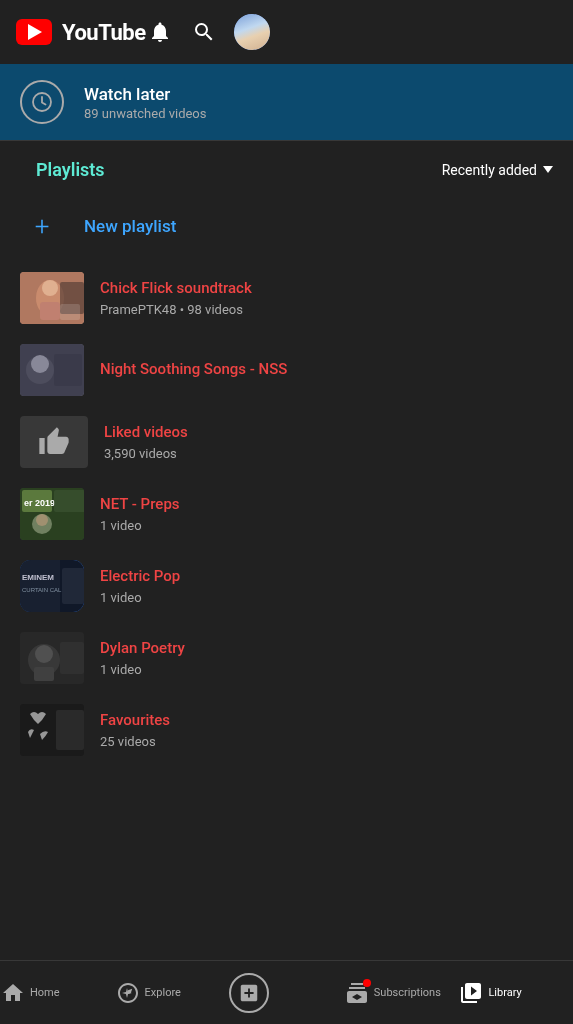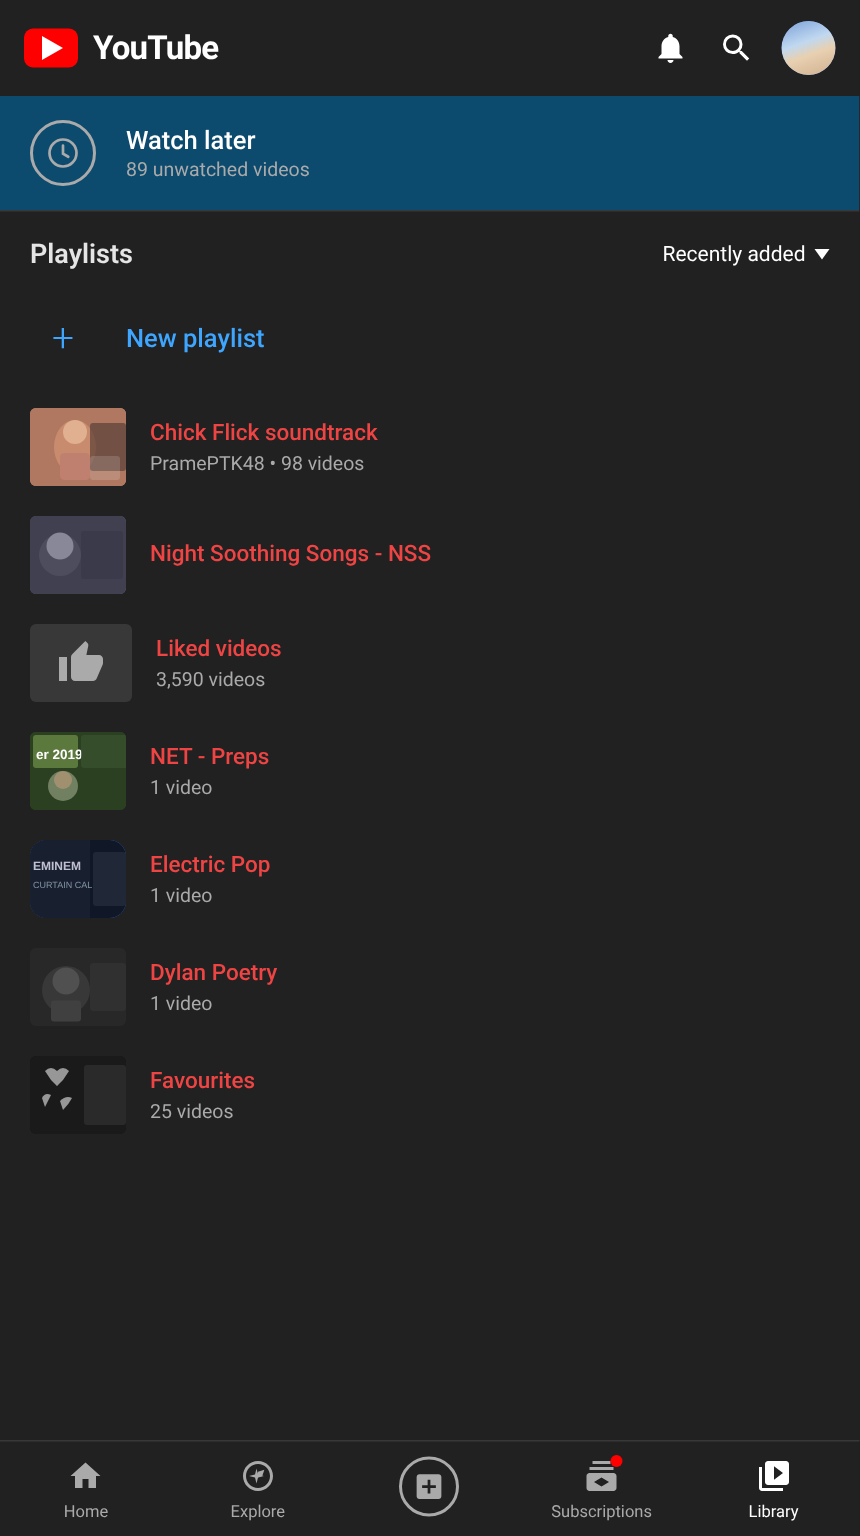--- a/index.html
+++ b/index.html
@@ -11,21 +11,20 @@
       width: 573px;
       min-height: 1024px;
       overflow-x: hidden;
       position: relative;
     }
 
     
     .header {
       display: flex;
       align-items: center;
-      justify-content: space-between;
       padding: 12px 16px;
       background: #212121;
       height: 64px;
     }
     .header-left {
       display: flex;
       align-items: center;
       gap: 10px;
     }
     .yt-logo {
@@ -120,21 +119,22 @@
     
     .playlists-header {
       display: flex;
       align-items: center;
       justify-content: space-between;
       padding: 18px 20px 10px 20px;
     }
     .playlists-title {
       font-size: 18px;
       font-weight: 600;
-      color: #e5e5e5;
+      color: #5eead4;
+      margin-left: 16px;
     }
     .sort-btn {
       display: flex;
       align-items: center;
       gap: 6px;
       color: #fff;
       font-size: 14px;
       cursor: pointer;
     }
     .chevron-down {
@@ -218,21 +218,21 @@
       width: 573px;
       height: 64px;
       background: #212121;
       border-top: 1px solid #383838;
       display: flex;
       align-items: center;
       justify-content: space-around;
     }
     .nav-item {
       display: flex;
-      flex-direction: column;
+      flex-direction: row;
       align-items: center;
       gap: 4px;
       cursor: pointer;
       flex: 1;
       padding: 8px 0;
     }
     .nav-icon {
       width: 26px;
       height: 26px;
       display: flex;

